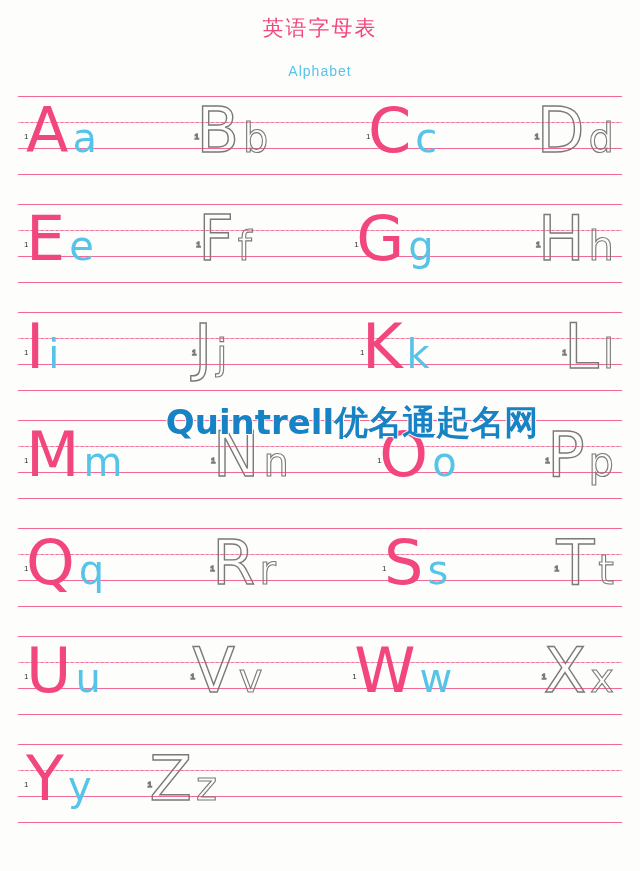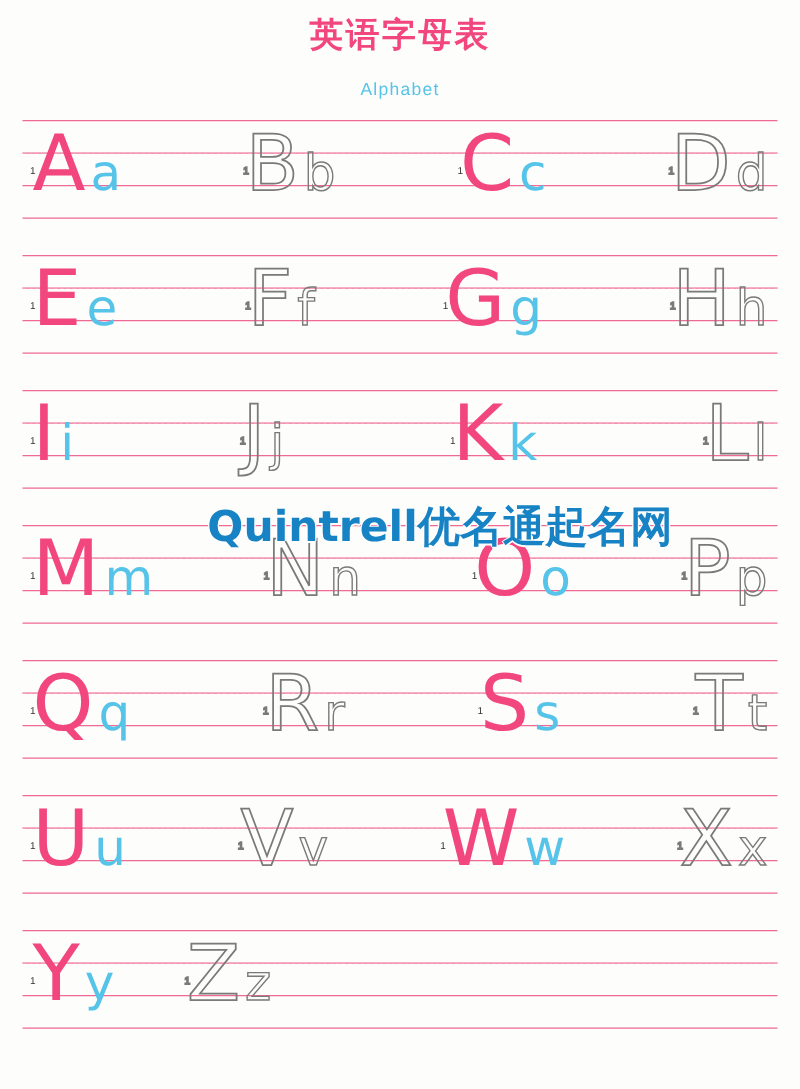--- a/index.html
+++ b/index.html
@@ -22,22 +22,22 @@
   }
   
   .title-zone {
     position: absolute;
     top: 14px;
     left: 0;
     width: 100%;
     text-align: center;
   }
   .title-cn {
-    font-size: 27px;
-    font-weight: bold;
+    font-size: 21px;
+    font-weight: normal;
     color: #f2467f;
     letter-spacing: 2px;
     line-height: 28px;
   }
   .title-en {
     font-size: 14px;
     color: #56c3e8;
     letter-spacing: 1px;
     line-height: 22px;
     margin-top: 18px;

